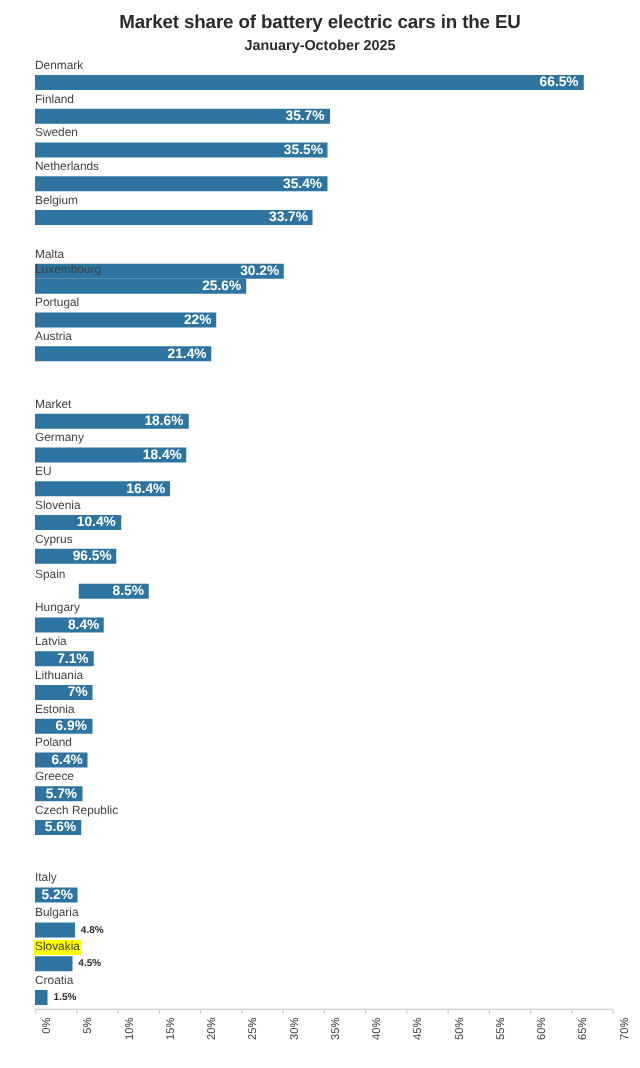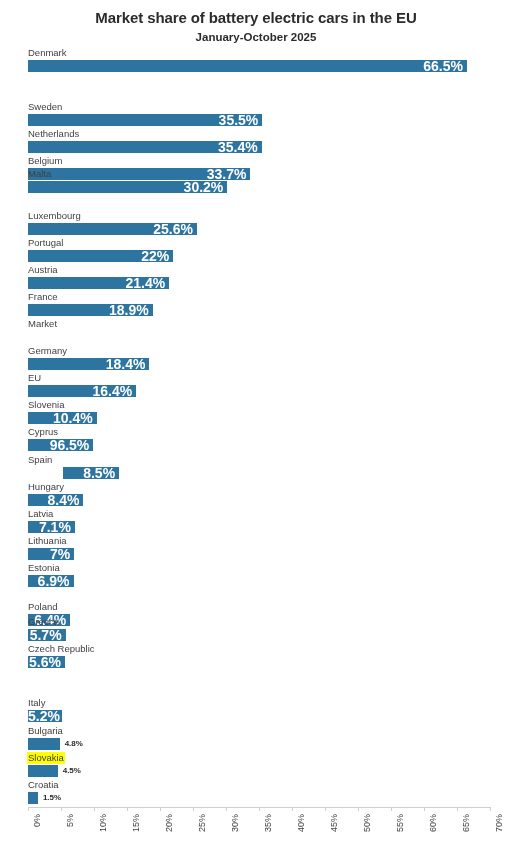--- a/index.html
+++ b/index.html
@@ -77,21 +77,21 @@
     top: 0;
     height: 12px;
     background: #2e74a0;
     box-sizing: border-box;
   }
   .bar-value-in {
     position: absolute;
     top: 0;
     height: 12px;
     line-height: 12.5px;
-    font-size: 14px;
+    font-size: 11px;
     font-weight: bold;
     color: #ffffff;
     white-space: nowrap;
     padding-right: 4px;
     box-sizing: border-box;
     text-align: right;
   }
   .bar-value-out {
     position: absolute;
     top: 0;
@@ -145,20 +145,27 @@
   </div>
 
   <div class="plot-area" id="plot-area">
       <div class="row" style="top: 0px;">
         <div class="cat-label">Denmark</div>
         <div class="bar-track" style="width: 462px;">
           <div class="bar" style="width: 438.9px;"></div>
           <div class="bar-value-in" style="left: 0px; width: 438.9px;">66.5%</div>
         </div>
       </div>
+      <div class="row" style="top: 27.1px;">
+        <div class="cat-label">Finland</div>
+        <div class="bar-track" style="width: 462px;">
+          <div class="bar" style="width: 235.62px;"></div>
+          <div class="bar-value-in" style="left: 0px; width: 235.62px;">35.7%</div>
+        </div>
+      </div>
       <div class="row" style="top: 54.2px;">
         <div class="cat-label">Sweden</div>
         <div class="bar-track" style="width: 462px;">
           <div class="bar" style="width: 234.3px;"></div>
           <div class="bar-value-in" style="left: 0px; width: 234.3px;">35.5%</div>
         </div>
       </div>
       <div class="row" style="top: 81.3px;">
         <div class="cat-label">Netherlands</div>
         <div class="bar-track" style="width: 462px;">
@@ -166,21 +173,21 @@
           <div class="bar-value-in" style="left: 0px; width: 233.64px;">35.4%</div>
         </div>
       </div>
       <div class="row" style="top: 108.4px;">
         <div class="cat-label">Belgium</div>
         <div class="bar-track" style="width: 462px;">
           <div class="bar" style="width: 222.42px;"></div>
           <div class="bar-value-in" style="left: 0px; width: 222.42px;">33.7%</div>
         </div>
       </div>
-      <div class="row" style="top: 121px;">
+      <div class="row" style="top: 151px;">
         <div class="cat-label">Malta</div>
         <div class="bar-track" style="width: 462px;">
           <div class="bar" style="width: 199.32px;"></div>
           <div class="bar-value-in" style="left: 0px; width: 199.32px;">30.2%</div>
         </div>
       </div>
       <div class="row" style="top: 162.6px;">
         <div class="cat-label">Luxembourg</div>
         <div class="bar-track" style="width: 462px;">
           <div class="bar" style="width: 168.96px;"></div>
@@ -194,29 +201,26 @@
           <div class="bar-value-in" style="left: 0px; width: 145.2px;">22%</div>
         </div>
       </div>
       <div class="row" style="top: 216.8px;">
         <div class="cat-label">Austria</div>
         <div class="bar-track" style="width: 462px;">
           <div class="bar" style="width: 141.24px;"></div>
           <div class="bar-value-in" style="left: 0px; width: 141.24px;">21.4%</div>
         </div>
       </div>
-      <div class="row" style="top: 243.9px;">
-        <div class="cat-label">France</div>
-        <div class="bar-track" style="width: 462px;">
-          <div class="bar" style="width: 124.74px;"></div>
-          <div class="bar-value-in" style="left: 0px; width: 124.74px;">18.9%</div>
-        </div>
-      </div>
       <div class="row" style="top: 271px;">
         <div class="cat-label">Market</div>
+        <div class="bar-track" style="width: 462px;">
+          <div class="bar" style="width: 122.76px;"></div>
+          <div class="bar-value-in" style="left: 0px; width: 122.76px;">18.6%</div>
+        </div>
       </div>
       <div class="row" style="top: 298.1px;">
         <div class="cat-label">Germany</div>
         <div class="bar-track" style="width: 462px;">
           <div class="bar" style="width: 121.44px;"></div>
           <div class="bar-value-in" style="left: 0px; width: 121.44px;">18.4%</div>
         </div>
       </div>
       <div class="row" style="top: 325.2px;">
         <div class="cat-label">EU</div>
@@ -267,21 +271,21 @@
           <div class="bar-value-in" style="left: 0px; width: 46.2px;">7%</div>
         </div>
       </div>
       <div class="row" style="top: 514.9px;">
         <div class="cat-label">Estonia</div>
         <div class="bar-track" style="width: 462px;">
           <div class="bar" style="width: 45.54px;"></div>
           <div class="bar-value-in" style="left: 0px; width: 45.54px;">6.9%</div>
         </div>
       </div>
-      <div class="row" style="top: 542px; margin-top: 12px;">
+      <div class="row" style="top: 542px;">
         <div class="cat-label">Poland</div>
         <div class="bar-track" style="width: 462px;">
           <div class="bar" style="width: 42.24px;"></div>
           <div class="bar-value-in" style="left: 0px; width: 42.24px;">6.4%</div>
         </div>
       </div>
       <div class="row" style="top: 569.1px;">
         <div class="cat-label">Greece</div>
         <div class="bar-track" style="width: 462px;">
           <div class="bar" style="width: 37.62px;"></div>

